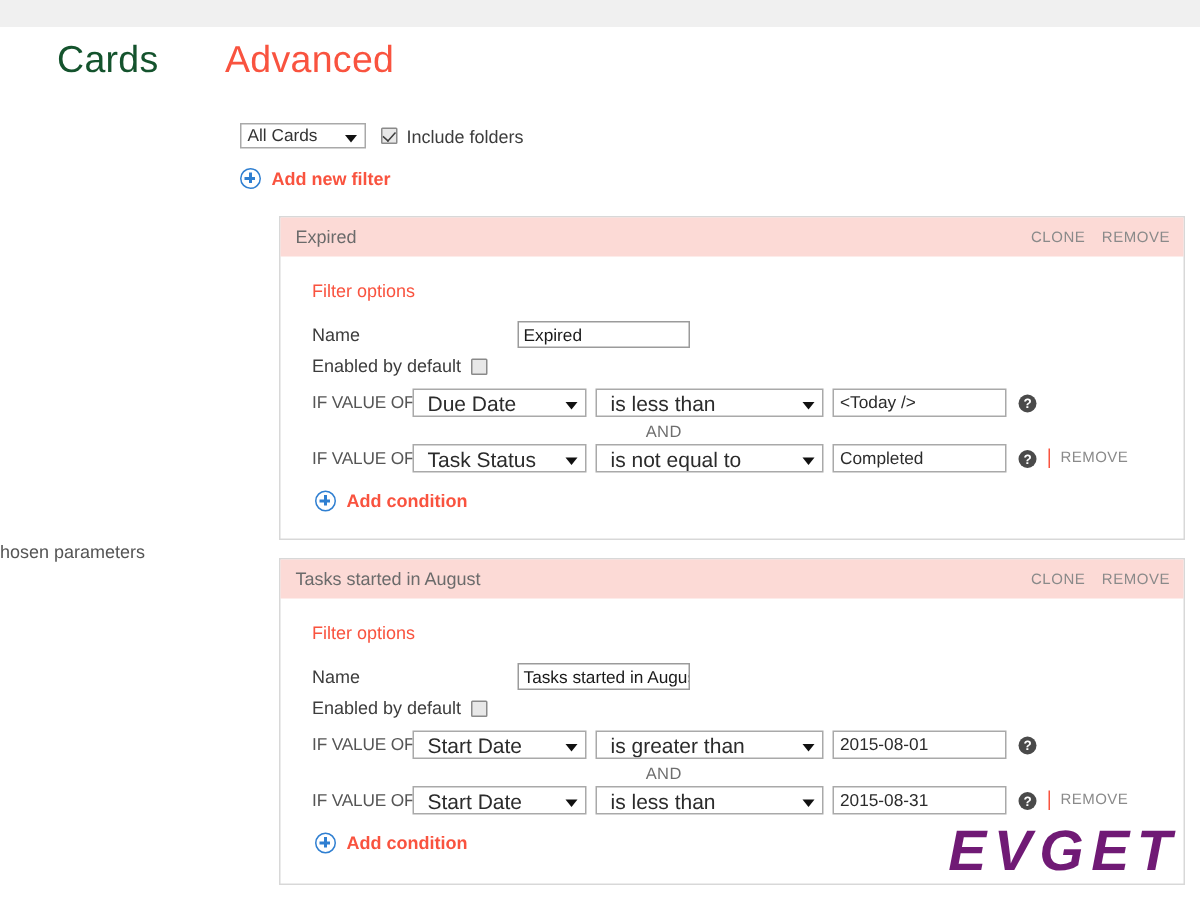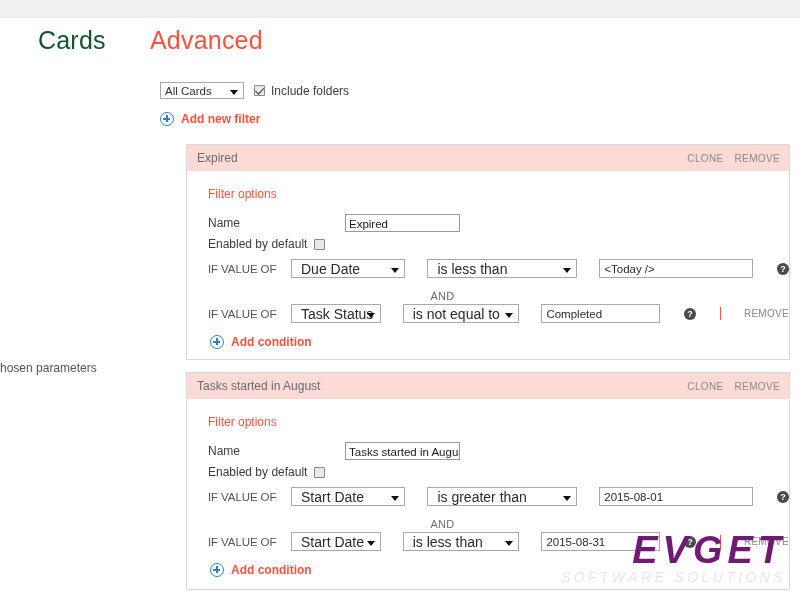--- a/index.html
+++ b/index.html
@@ -236,22 +236,21 @@
     color: #3d3d3d;
     white-space: nowrap;
   }
   .enabled-row .chk { margin-left: 7px; }
 
   
   .cond-row {
     display: flex;
     align-items: center;
     height: 19px;
-    margin-bottom: 10px;
-    gap: 16px;
+    margin-bottom: 2px;
   }
   .cond-prefix {
     width: 67px;
     font-size: 11.5px;
     color: #555555;
     letter-spacing: -0.1px;
     white-space: nowrap;
   }
   .cond-select {
     position: relative;
@@ -270,21 +269,21 @@
     position: absolute;
     right: 5px; top: 8px;
     width: 0; height: 0;
     border-left: 4px solid transparent;
     border-right: 4px solid transparent;
     border-top: 5px solid #111111;
   }
   .sel-field { width: 116px; margin-right: 6px; }
   .sel-op    { width: 152px; margin-right: 6px; }
   .cond-value {
-    width: 156px;
+    width: 116px;
     height: 19px;
     border: 1px solid #a9a9a9;
     background: #ffffff;
     font-size: 11.5px;
     color: #2b2b2b;
     line-height: 19px;
     padding-left: 4px;
     box-sizing: border-box;
     white-space: nowrap;
     overflow: hidden;
@@ -502,14 +501,13 @@
 
     <div class="add-link add-condition">
       <span class="plus-icon"></span>
       <span class="add-link-text">Add condition</span>
     </div>
   </div>
 </div>
 
 <div class="watermark">
   <div class="wm-main">EVGET</div>
-  <div class="wm-sub">SOFTWARE SOLUTIONS</div>
 </div>
 
 </body></html>

